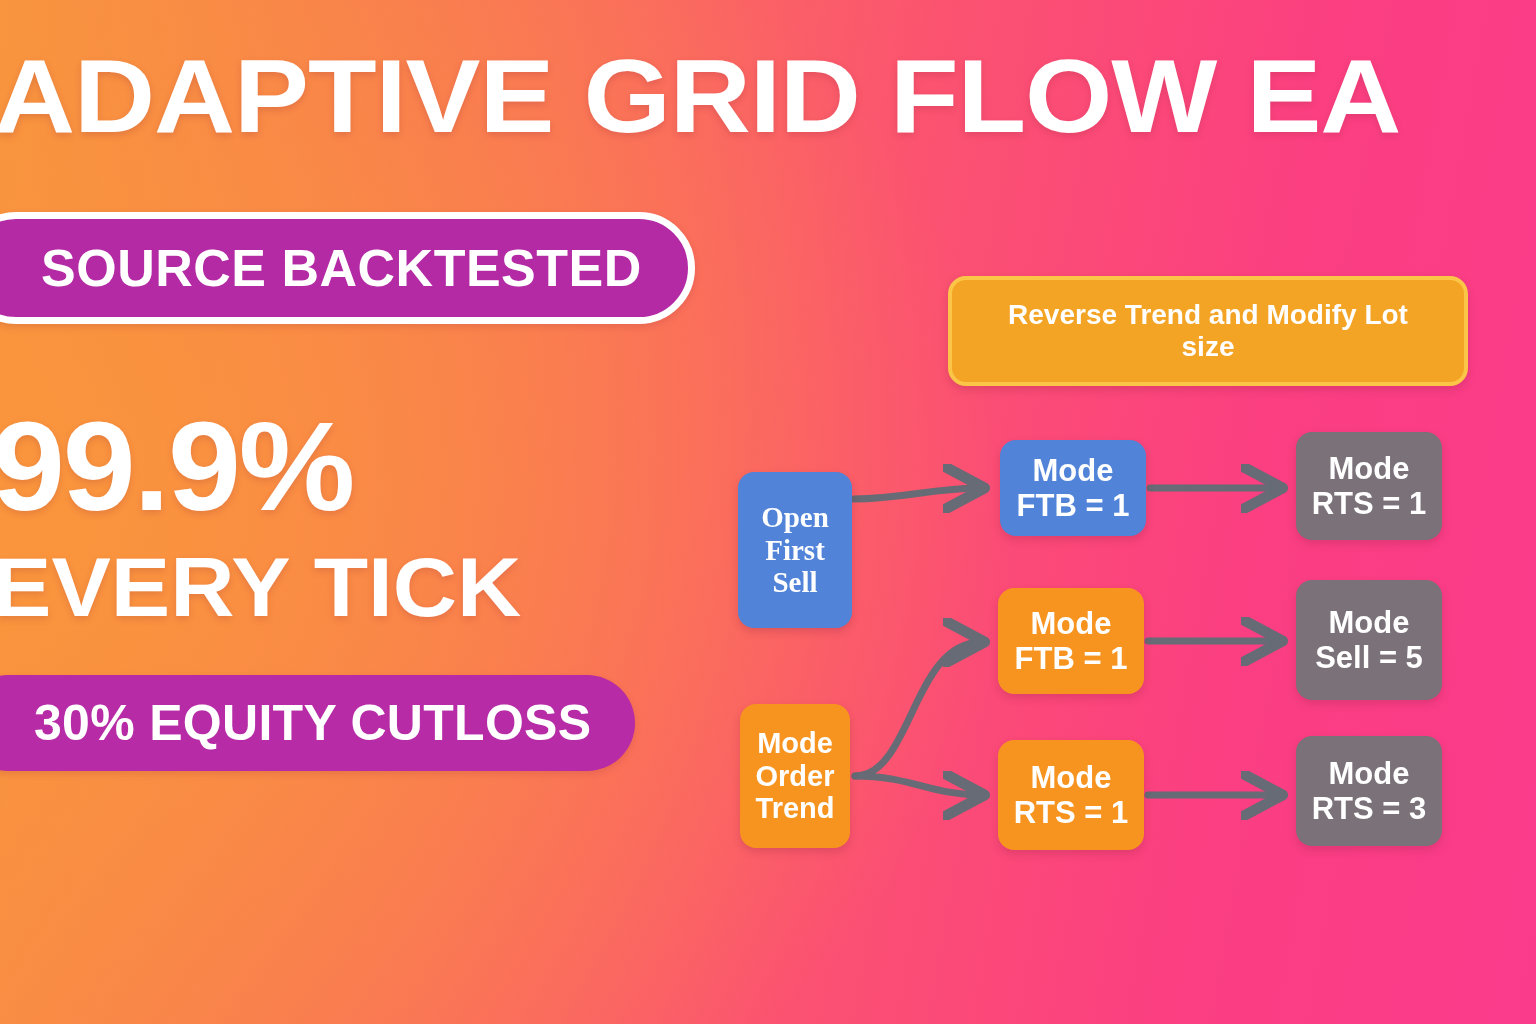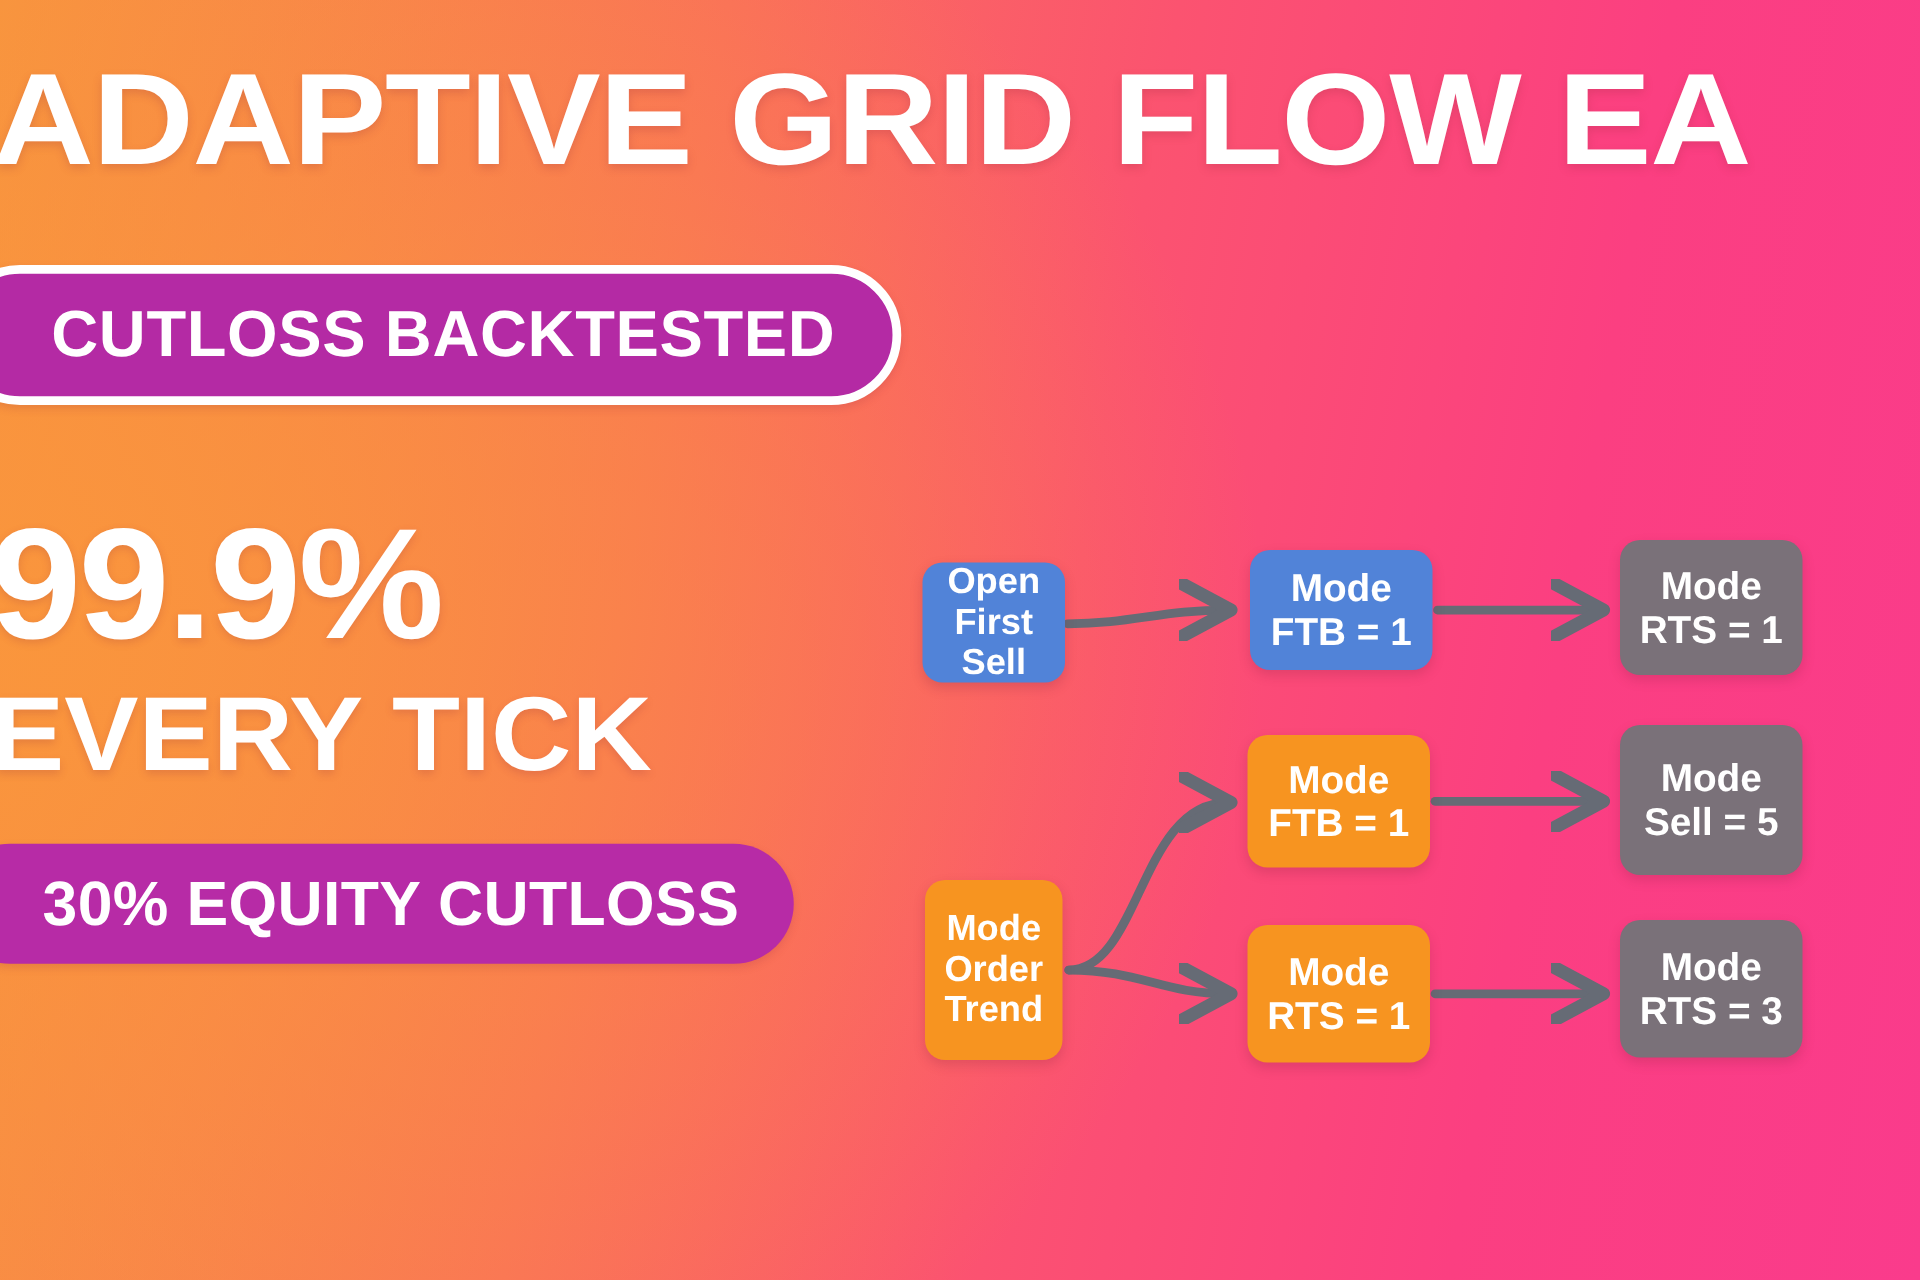--- a/index.html
+++ b/index.html
@@ -154,21 +154,21 @@
     font-weight: 600;
     padding: 0 26px;
     justify-content: center;
   }
   .node-banner .ln { display: inline; }
 
   .node-blue { background: #5183D8; }
   .node-orange { background: #F79420; }
   .node-gray { background: #7A7179; }
 
-  .n-open  { left: 738px; top: 450px; width: 114px; height: 96px; font-size: 29px; }
+  .n-open  { left: 738px; top: 472px; width: 114px; height: 156px; font-size: 29px; font-family: Liberation Serif, serif; }
   .n-ftb1  { left: 1000px; top: 440px; width: 146px; height: 96px; font-size: 31px; }
   .n-rts1a { left: 1296px; top: 432px; width: 146px; height: 108px; font-size: 31px; }
   .n-ftb2  { left: 998px; top: 588px; width: 146px; height: 106px; font-size: 31px; }
   .n-sell  { left: 1296px; top: 580px; width: 146px; height: 120px; font-size: 31px; }
   .n-follow{ left: 740px; top: 704px; width: 110px; height: 144px; font-size: 29px; }
   .n-rts1b { left: 998px; top: 740px; width: 146px; height: 110px; font-size: 31px; }
   .n-rts0  { left: 1296px; top: 736px; width: 146px; height: 110px; font-size: 31px; }
 
   #connectors {
     position: absolute;
@@ -179,21 +179,21 @@
   }
 </style>
 </head>
 <body>
 
 <div id="canvas">
 
   <div class="headline">ADAPTIVE GRID FLOW EA</div>
 
   <div class="pill pill-outlined">
-    <span>CUTLOSS BACKTESTED</span>
+    <span>SOURCE BACKTESTED</span>
   </div>
 
   <div class="bignum">99.9%</div>
   <div class="subnum">EVERY TICK</div>
 
   <div class="pill pill-solid">
     <span>30% EQUITY CUTLOSS</span>
   </div>
 
 
@@ -214,20 +214,24 @@
         <path d="M855,776 C912,776 912,642 982,642"></path>
 
         <path d="M1148,641 L1280,641"></path>
 
         <path d="M855,776 C912,776 930,795 982,795"></path>
 
         <path d="M1148,795 L1280,795"></path>
       </g>
     </svg>
 
+    <div class="node node-banner">
+      <span class="ln">Reverse Trend and Modify Lot</span>
+      <span class="ln">size</span>
+    </div>
 
     <div class="node node-blue n-open">
       <span class="ln">Open</span>
       <span class="ln">First</span>
       <span class="ln">Sell</span>
     </div>
 
     <div class="node node-blue n-ftb1">
       <span class="ln">Mode</span>
       <span class="ln">FTB = 1</span>

